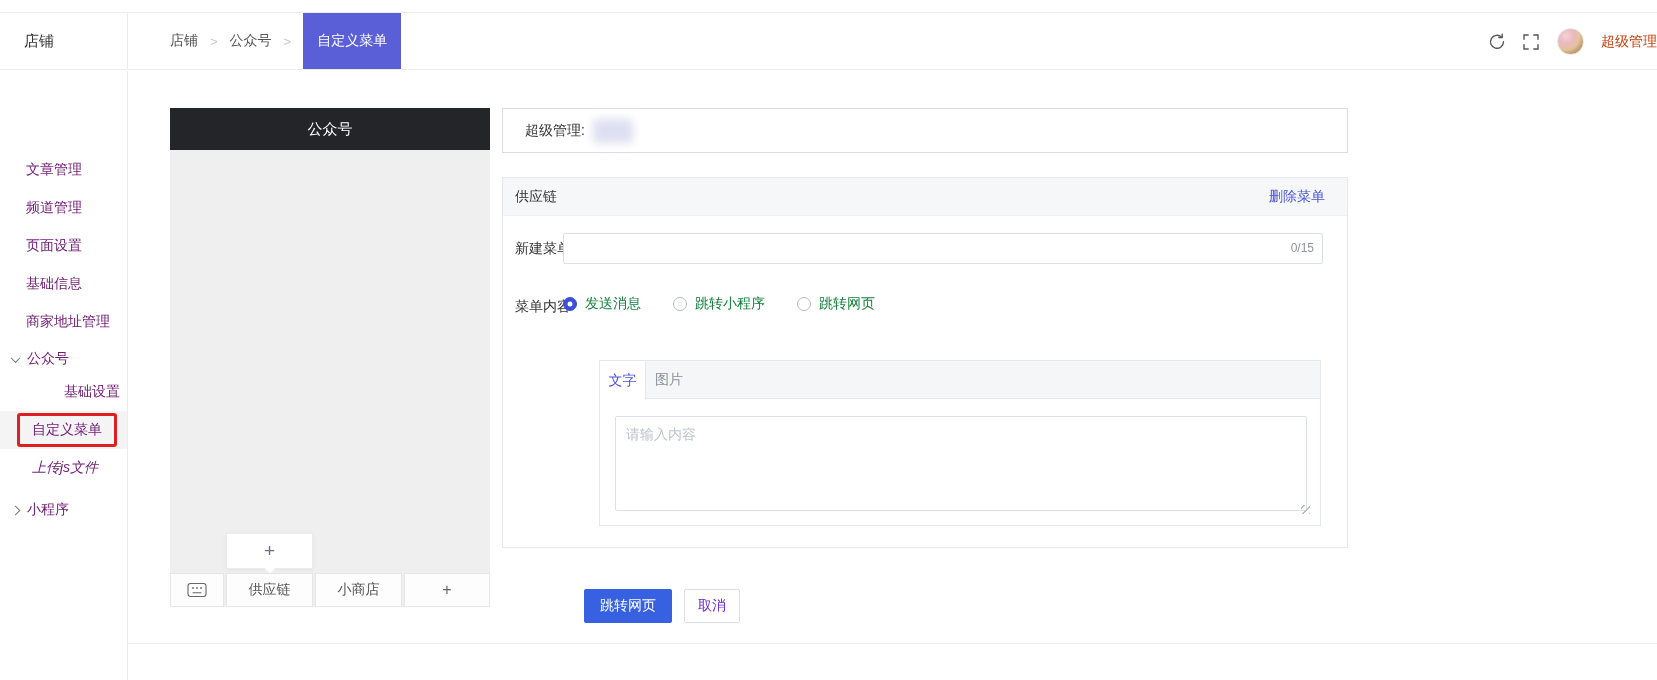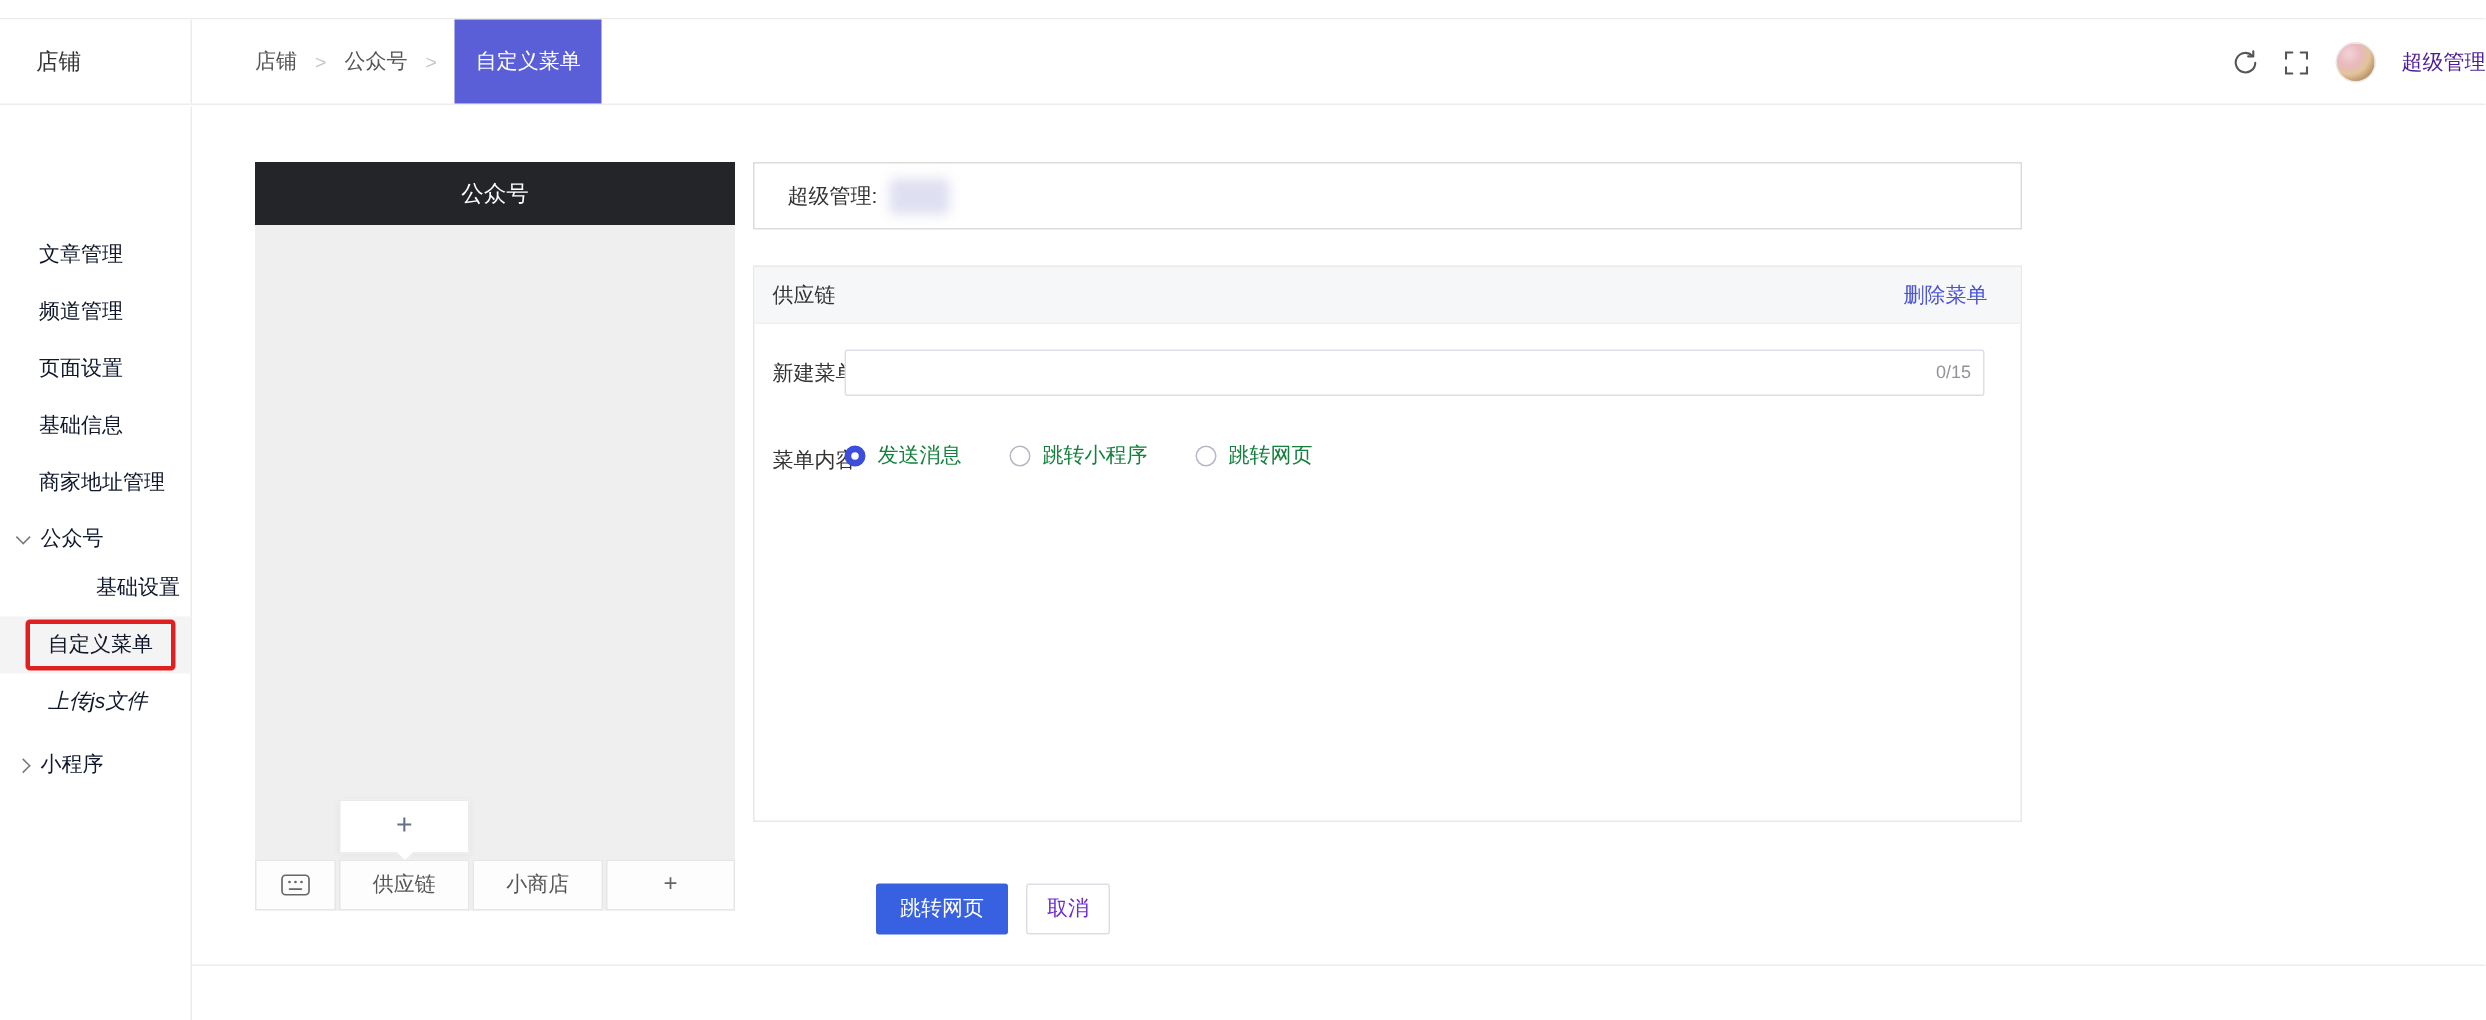--- a/index.html
+++ b/index.html
@@ -18,27 +18,27 @@
                border-right:1px solid #ececec; font-size:15px; color:#333; }
   .crumbs { display:flex; align-items:stretch; margin-left:42px; }
   .crumb { display:flex; align-items:center; color:#555; cursor:pointer; }
   .crumb-sep { display:flex; align-items:center; color:#c3c7cf; margin:0 12px; font-size:13px; }
   .crumb-tag { display:flex; align-items:center; padding:0 14px; color:#fff; cursor:pointer; }
   .header-right { position:absolute; right:0; top:0; height:57px; display:flex; align-items:center; gap:17px; }
   .hicon { width:18px; height:18px; display:flex; align-items:center; justify-content:center; cursor:pointer; }
   .avatar { width:27px; height:27px; border-radius:50%; cursor:pointer; flex:none;
             background:radial-gradient(circle at 32% 28%, #f3d3d8 0%, #e9b9be 32%, #e2c49b 55%, #b98d5f 80%, #7d5f42 100%);
             border:1px solid #e8e8e8; }
-  .admin-name { white-space:nowrap; color:#4c1d95; }
+  .admin-name { white-space:nowrap; color:#c2410c; }
 
   
   .sidebar { position:absolute; top:71px; left:0; width:128px; height:609px; background:#fff;
              border-right:1px solid #ececec; }
   .side-row { position:absolute; left:0; width:127px; height:38px; display:flex; align-items:center;
-              cursor:pointer; color:#0f172a; }
+              cursor:pointer; color:#701a75; }
   .side-row .lbl { padding-left:26px; }
   .side-row.sub .lbl { padding-left:32px; }
   .side-row.group .lbl { padding-left:8px; }
   .side-row.active { background:#f4f4f5; }
   .chev { display:inline-block; width:7px; height:7px; border-right:1.5px solid #777; border-bottom:1.5px solid #777; margin-left:12px; flex:none; }
   .chev.down { transform:rotate(45deg) translate(-1px,-1px); }
   .chev.right { transform:rotate(-45deg); }
   .red-box { position:absolute; left:17px; top:2px; width:100px; height:34px;
              border:3px solid #e02020; border-radius:3px; pointer-events:none; }
 
@@ -220,20 +220,28 @@
     <span class="radio-item">
       <span class="radio-dot"></span>
       <span>跳转小程序</span>
     </span>
     <span class="radio-item">
       <span class="radio-dot"></span>
       <span>跳转网页</span>
     </span>
   </div>
 
+  <div class="editor">
+    <div class="editor-tabs">
+      <div class="etab active">文字</div>
+      <div class="etab">图片</div>
+    </div>
+    <textarea class="editor-ta" placeholder="请输入内容" style=""></textarea>
+    <div class="resize-grip"></div>
+  </div>
 </div>
 
 <div class="btn-row">
   <button class="btn primary" style="background:#3761e0;">跳转网页</button>
   <button class="btn plain">取消</button>
 </div>
 
 <div class="bottom-line"></div>
 
 </body></html>

